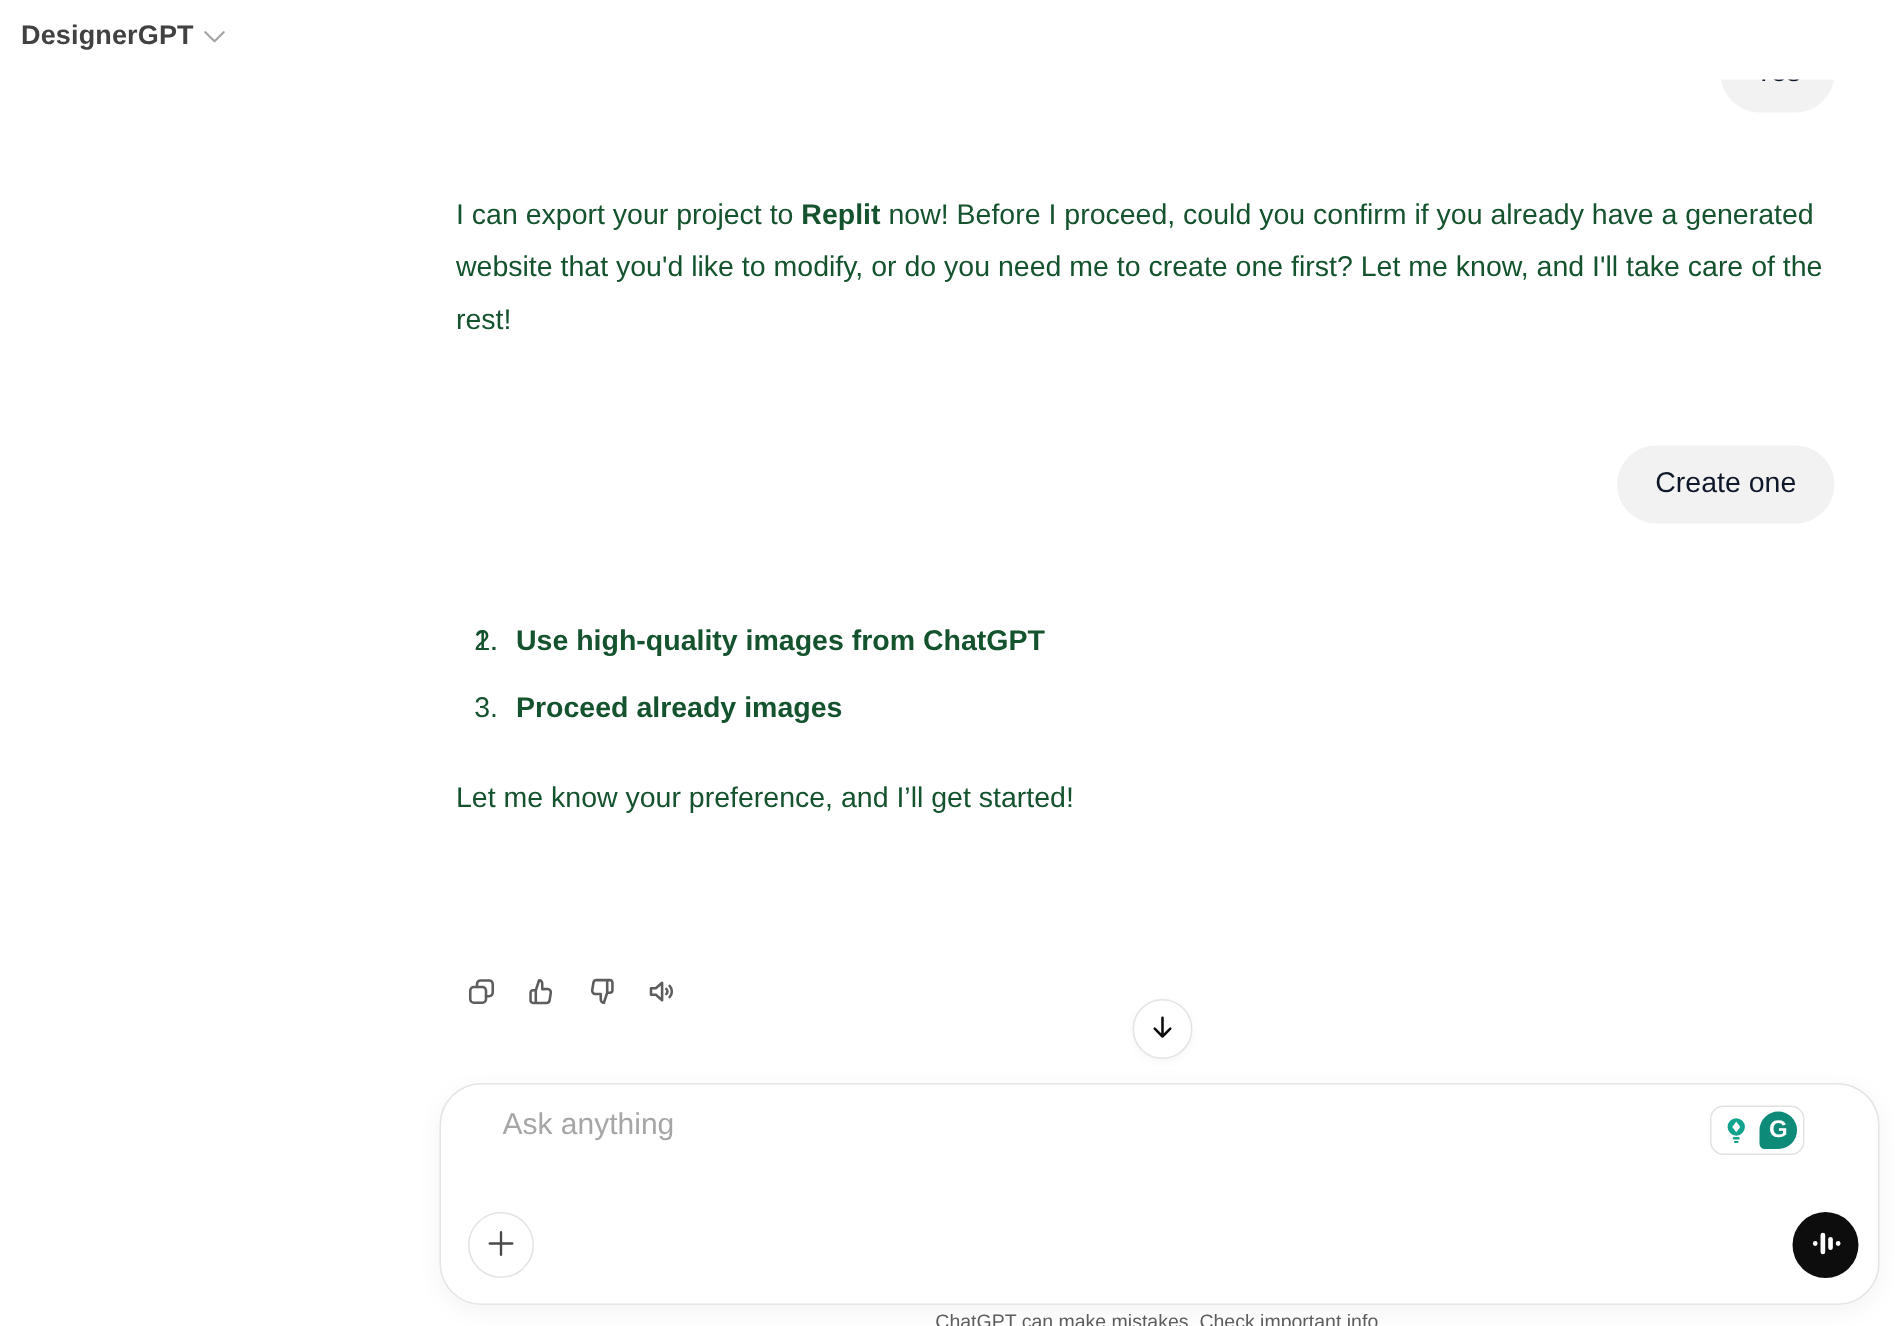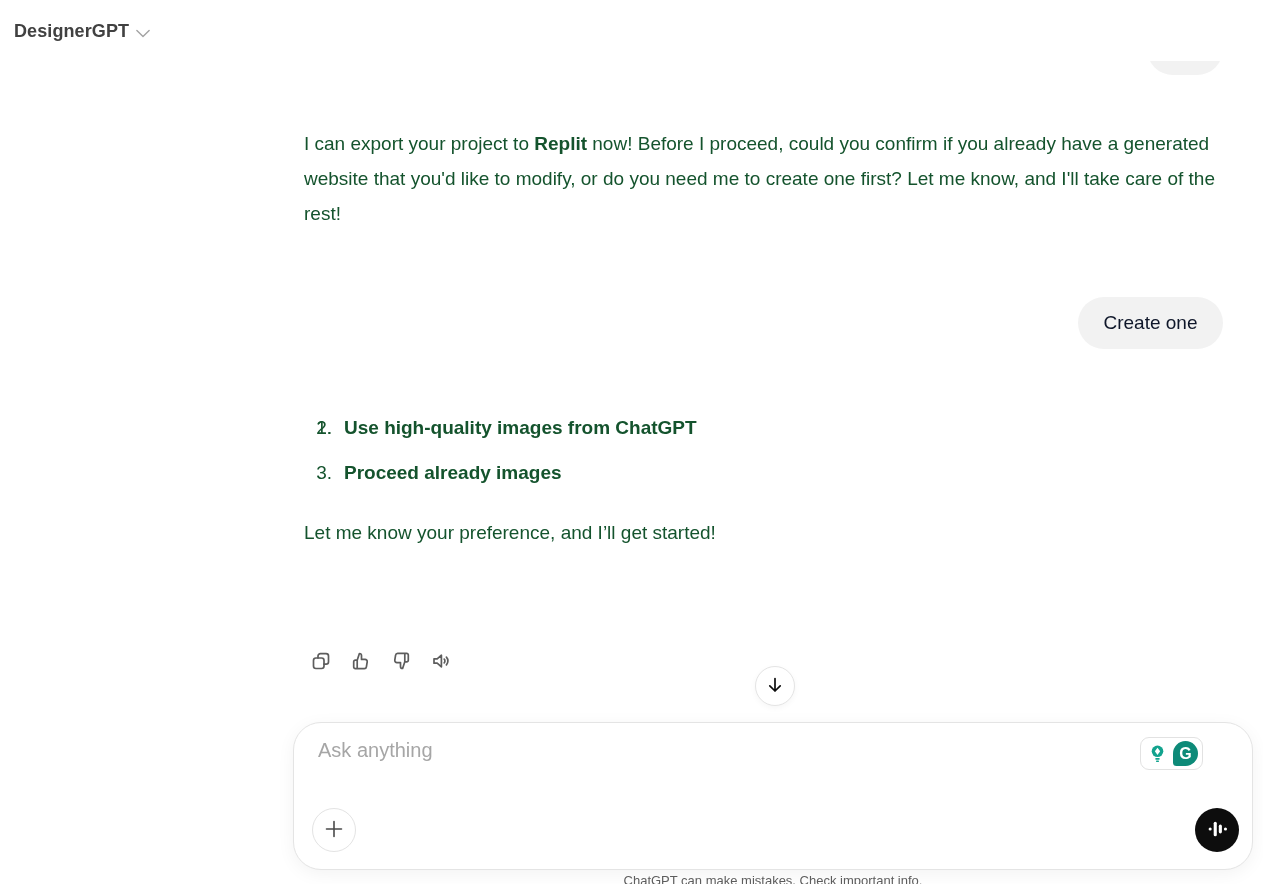--- a/index.html
+++ b/index.html
@@ -2,21 +2,21 @@
 <html><head>
 <meta charset="utf-8">
 <style>
   * { margin: 0; padding: 0; box-sizing: border-box; }
   html, body { width: 1263px; height: 884px; overflow: hidden; background: #fff; }
   body { font-family: "Liberation Sans", "DejaVu Sans", sans-serif; color: #0d0d0d; position: relative; }
 
   .screen { position: relative; width: 1263px; height: 884px; background: #fff; }
 
   
-  .header { position: absolute; left: 0; top: 8px; width: 100%; height: 53px; background: #fff; z-index: 20; }
+  .header { position: absolute; left: 0; top: 0; width: 100%; height: 53px; background: #fff; z-index: 20; }
   .brand { position: absolute; left: 10px; top: 11px; display: flex; align-items: center; gap: 7px; cursor: pointer; padding: 2px 4px; border-radius: 8px; }
   .brand-label { font-size: 18px; font-weight: 600; color: #414141; letter-spacing: .1px; }
   .brand .chev { margin-top: 3px; }
 
   
   .pill { position: absolute; background: #f2f2f2; border-radius: 26px; height: 52px; display: flex; align-items: center; justify-content: center; font-size: 19px; color: #0f172a; }
   .pill-yes { left: 1147px; top: 23px; width: 76px; z-index: 5; }
   .pill-create { left: 1078px; top: 297px; width: 145px; z-index: 5; }
 
   
@@ -35,21 +35,21 @@
   
   .actions { position: absolute; left: 309px; top: 650px; display: flex; gap: 16px; z-index: 5; }
   .action-btn { width: 24px; height: 24px; display: flex; align-items: center; justify-content: center; cursor: pointer; border-radius: 6px; background: transparent; border: none; }
   .action-btn svg { stroke: #5d5d5d; fill: none; stroke-width: 1.7; stroke-linecap: round; stroke-linejoin: round; }
 
   
   .scroll-down { position: absolute; left: 755px; top: 666px; width: 40px; height: 40px; border-radius: 50%; background: #fff; border: 1px solid #e4e4e4; box-shadow: 0 2px 6px rgba(0,0,0,.04); display: flex; align-items: center; justify-content: center; cursor: pointer; z-index: 15; }
 
   
   .composer { position: absolute; left: 293px; top: 722px; width: 960px; height: 148px; background: #fff; border: 1px solid #e4e4e4; border-radius: 28px; box-shadow: 0 4px 18px rgba(0,0,0,.05); z-index: 10; }
-  .composer-input { position: absolute; left: 24px; top: 16px; width: 810px; height: 48px; border: none; outline: none; resize: none; background: transparent; font-family: "Liberation Sans", "DejaVu Sans", sans-serif; font-size: 20px; color: #3b82f6; }
+  .composer-input { position: absolute; left: 41px; top: 16px; width: 810px; height: 48px; border: none; outline: none; resize: none; background: transparent; font-family: "Liberation Sans", "DejaVu Sans", sans-serif; font-size: 20px; color: #3b82f6; }
   .composer-input::placeholder { color: #a6a6a6; opacity: 1; }
 
   .grammarly-pill { position: absolute; right: 49px; top: 14px; height: 33px; padding: 3px 4px; display: flex; align-items: center; gap: 3px; background: #fff; border: 1px solid #e2e2e2; border-radius: 9px; cursor: pointer; }
   .g-bulb { width: 25px; height: 25px; display: flex; align-items: center; justify-content: center; border-radius: 6px; background: #fff; }
   .g-logo { width: 25px; height: 25px; background: #0d8a78; color: #fff; font-weight: 700; font-size: 16px; display: flex; align-items: center; justify-content: center; border-radius: 50% 50% 50% 14%; }
 
   .plus-btn { position: absolute; left: 18px; top: 85px; width: 44px; height: 44px; border-radius: 50%; background: #fff; border: 1px solid #e3e3e3; display: flex; align-items: center; justify-content: center; cursor: pointer; }
   .voice-btn { position: absolute; left: 901px; top: 85px; width: 44px; height: 44px; border-radius: 50%; background: #0d0d0d; border: none; display: flex; align-items: center; justify-content: center; cursor: pointer; }
 
   .disclaimer { position: absolute; left: 293px; top: 873px; width: 960px; text-align: center; font-size: 13px; color: #5d5d5d; z-index: 25; background: transparent; }

